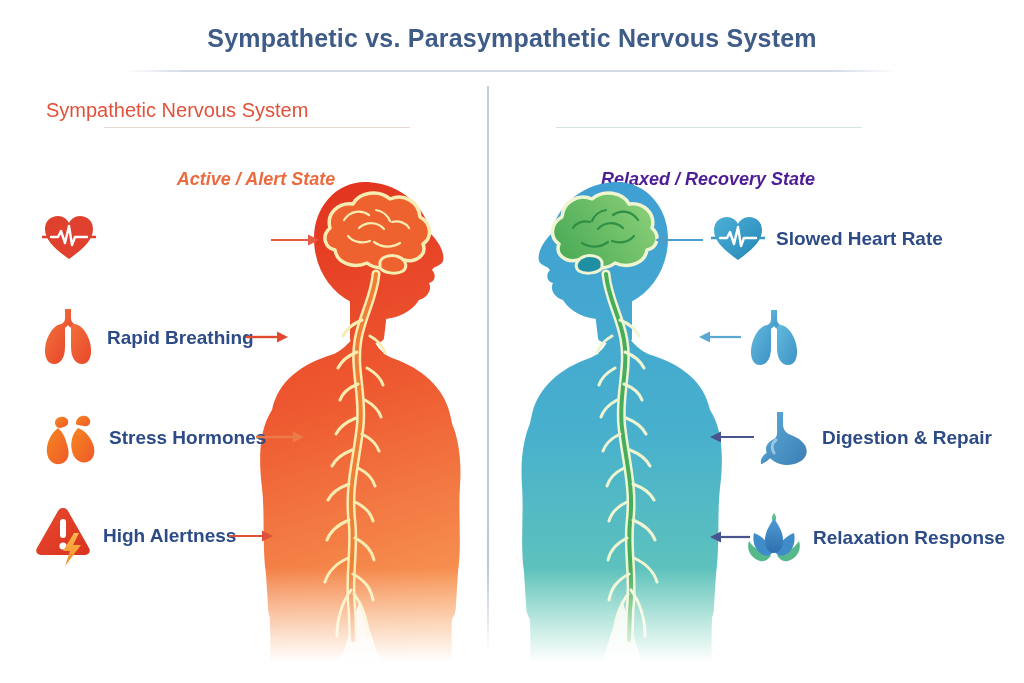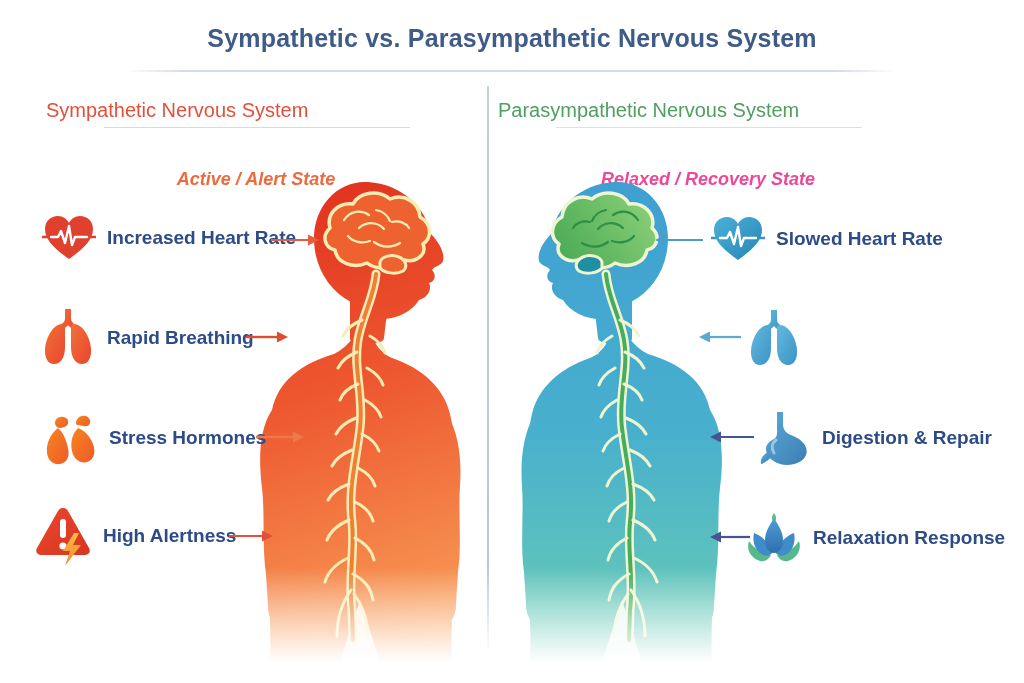--- a/index.html
+++ b/index.html
@@ -17,21 +17,21 @@
     background:linear-gradient(90deg,rgba(212,218,230,0),#d4dae6 8%,#d4dae6 92%,rgba(212,218,230,0));
   }
   .col-header{width:420px;text-align:left;font-size:20px;font-weight:400;}
   .col-header.left{left:46px;top:99px;color:#e2503a;}
   .col-header.right{left:498px;top:99px;color:#4f9e62;}
   .header-rule{height:1px;top:127px;width:306px;}
   .header-rule.left{left:104px;background:rgba(214,182,172,.55);}
   .header-rule.right{left:556px;background:rgba(182,208,190,.55);}
   .col-sub{width:420px;text-align:center;font-size:18px;font-weight:700;font-style:italic;margin-top:33px;}
   .col-sub.left{left:46px;top:136px;color:#ec6a3e;}
-  .col-sub.right{left:498px;top:136px;color:#ec4899;}
+  .col-sub.right{left:498px;top:136px;color:#4c1d95;}
   .v-divider{
     left:487px;top:86px;width:2px;height:566px;
     background:linear-gradient(#c3cfe0,#b9c7da 85%,rgba(185,199,218,0));
   }
   .row{position:absolute;display:flex;align-items:center;gap:11px;}
   .row .label{font-size:19px;font-weight:700;color:#2d4b86;white-space:nowrap;}
   .icon-box{display:flex;align-items:center;justify-content:center;}
   svg{display:block;}
 </style>
 </head>
@@ -39,21 +39,20 @@
 
 <div id="stage">
 
   <div class="abs page-title">Sympathetic vs. Parasympathetic Nervous System</div>
   <div class="abs title-rule"></div>
 
   <div class="abs col-header left">Sympathetic Nervous System</div>
   <div class="abs header-rule left"></div>
   <div class="abs col-sub left">Active / Alert State</div>
 
-  <div class="abs col-header right">Parasympathetic Nervous System</div>
   <div class="abs header-rule right"></div>
   <div class="abs col-sub right">Relaxed / Recovery State</div>
 
   <div class="abs v-divider"></div>
 
   <svg class="abs" style="left:256px;top:170px" width="212" height="492" viewBox="0 0 212 492">
     <defs>
       <linearGradient id="bodyL" gradientUnits="userSpaceOnUse" x1="50" y1="20" x2="190" y2="470">
         <stop offset="0" stop-color="#e2331f"></stop>
           <stop offset=".45" stop-color="#ee5a31"></stop>
@@ -141,21 +140,20 @@
   </svg>
 
   <div class="row" style="left:42px;top:213px">
     <span class="icon-box">
       <svg width="54" height="50" viewBox="0 0 54 50">
         <line x1="0" y1="24" x2="54" y2="24" stroke="#e0402e" stroke-width="2.4"></line>
         <path fill="#e0402e" d="M27 46 C13 36 3 27 3 16 C3 8 9 3 16 3 C21 3 25 6 27 10 C29 6 33 3 38 3 C45 3 51 8 51 16 C51 27 41 36 27 46 Z"></path>
         <polyline points="9,24 16,24 19,18 23,30 27,13 30,32 33,24 45,24" fill="none" stroke="#ffffff" stroke-width="2.4" stroke-linejoin="round" stroke-linecap="round"></polyline>
       </svg>
     </span>
-    <span class="label">Increased Heart Rate</span>
   </div>
 
   <div class="row" style="left:40px;top:308px">
     <span class="icon-box">
       <svg width="56" height="60" viewBox="0 0 56 60">
         <defs>
             <linearGradient id="lgL" x1="0" y1="0" x2="1" y2="1">
           <stop offset="0" stop-color="#f2703c"></stop>
               <stop offset="1" stop-color="#e8472a"></stop>
             </linearGradient>

